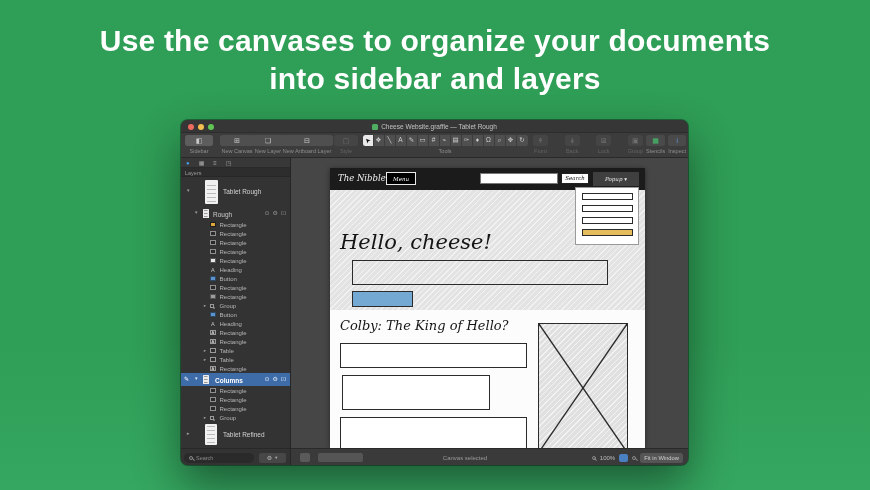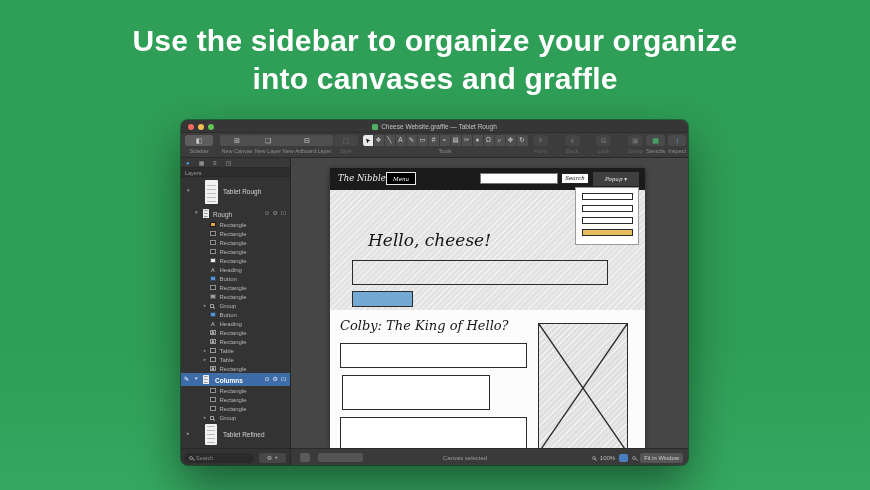--- a/index.html
+++ b/index.html
@@ -106,21 +106,21 @@
     color:#fff; font-size:5.5px; display:flex; align-items:center; justify-content:center; font-family:"DejaVu Serif", serif; font-style:italic; }
   .wf-search-input { position:absolute; left:150px; top:4.5px; width:78px; height:11px; background:#fff; border:1px solid #777; }
   .wf-search-btn { position:absolute; left:231px; top:4.5px; width:28px; height:11px; background:#fff; border:1px solid #222;
     color:#111; font-size:5.5px; display:flex; align-items:center; justify-content:center; font-family:"DejaVu Serif", serif; font-style:italic; }
   .wf-popup-btn { position:absolute; left:263px; top:4px; width:46px; height:14px; background:#3f3f3f;
     color:#ececec; font-size:5.5px; display:flex; align-items:center; justify-content:center; font-family:"DejaVu Serif", serif; font-style:italic; }
 
   .hero { position:absolute; left:0; top:22px; width:100%; height:120px; background:#e3e3e3;
     background-image:repeating-linear-gradient(135deg,rgba(255,255,255,.55) 0 1px,transparent 1px 4px); }
   .hand { font-family:"DejaVu Serif", serif; font-style:italic; color:#151515; }
-  .hero-heading { position:absolute; left:38px; top:40px; font-size:17px; }
+  .hero-heading { position:absolute; left:10px; top:40px; font-size:21px; }
   .big-rect { position:absolute; left:22px; top:70px; width:256px; height:25px; border:1.5px solid #2b2b2b; }
   .blue-btn { position:absolute; left:22px; top:101px; width:61px; height:16px; background:#74a9d4; border:1.5px solid #2b2b2b; }
   .popup-panel { position:absolute; left:245px; top:19px; width:64px; height:58px; background:#fff; border:1px solid #9a9a9a; padding:4.5px 6px 0 6px; }
   .popup-bar { width:51px; height:7px; border:1.2px solid #2b2b2b; background:#fff; margin-bottom:5.2px; }
 
   .section-heading { position:absolute; left:10px; top:150px; font-size:13px; }
   .wf-rect { position:absolute; border:1.5px solid #2b2b2b; background:#fff; }
   .r1 { left:10px; top:175px; width:187px; height:25px; }
   .r2 { left:12px; top:207px; width:148px; height:35px; }
   .r3 { left:10px; top:249px; width:187px; height:40px; }
@@ -136,22 +136,22 @@
   .cs-zoom { font-size:6px; color:#bdbdbd; }
   .cs-chip { width:9px; height:8px; background:#4a7fc1; border-radius:2px; }
   .fit-btn { height:10px; background:#555; border-radius:2.5px; color:#cfcfcf; font-size:5.8px; display:flex; align-items:center; padding:0 4px; }
 </style>
 </head>
 <body>
 
 <div class="stage" style="background: linear-gradient(rgb(47, 158, 86) 0%, rgb(47, 158, 86) 70%, rgb(53, 167, 96) 100%);">
 
   <div class="headline">
-    <div>Use the sidebar to organize your organize</div>
-    <div>into canvases and graffle</div>
+    <div>Use the canvases to organize your documents</div>
+    <div>into sidebar and layers</div>
   </div>
 
   <div class="window">
 
     <div class="titlebar">
       <span class="tl red"></span>
       <span class="tl yel"></span>
       <span class="tl grn"></span>
       <div class="wtitle">
         <span class="doc-ic"></span>

